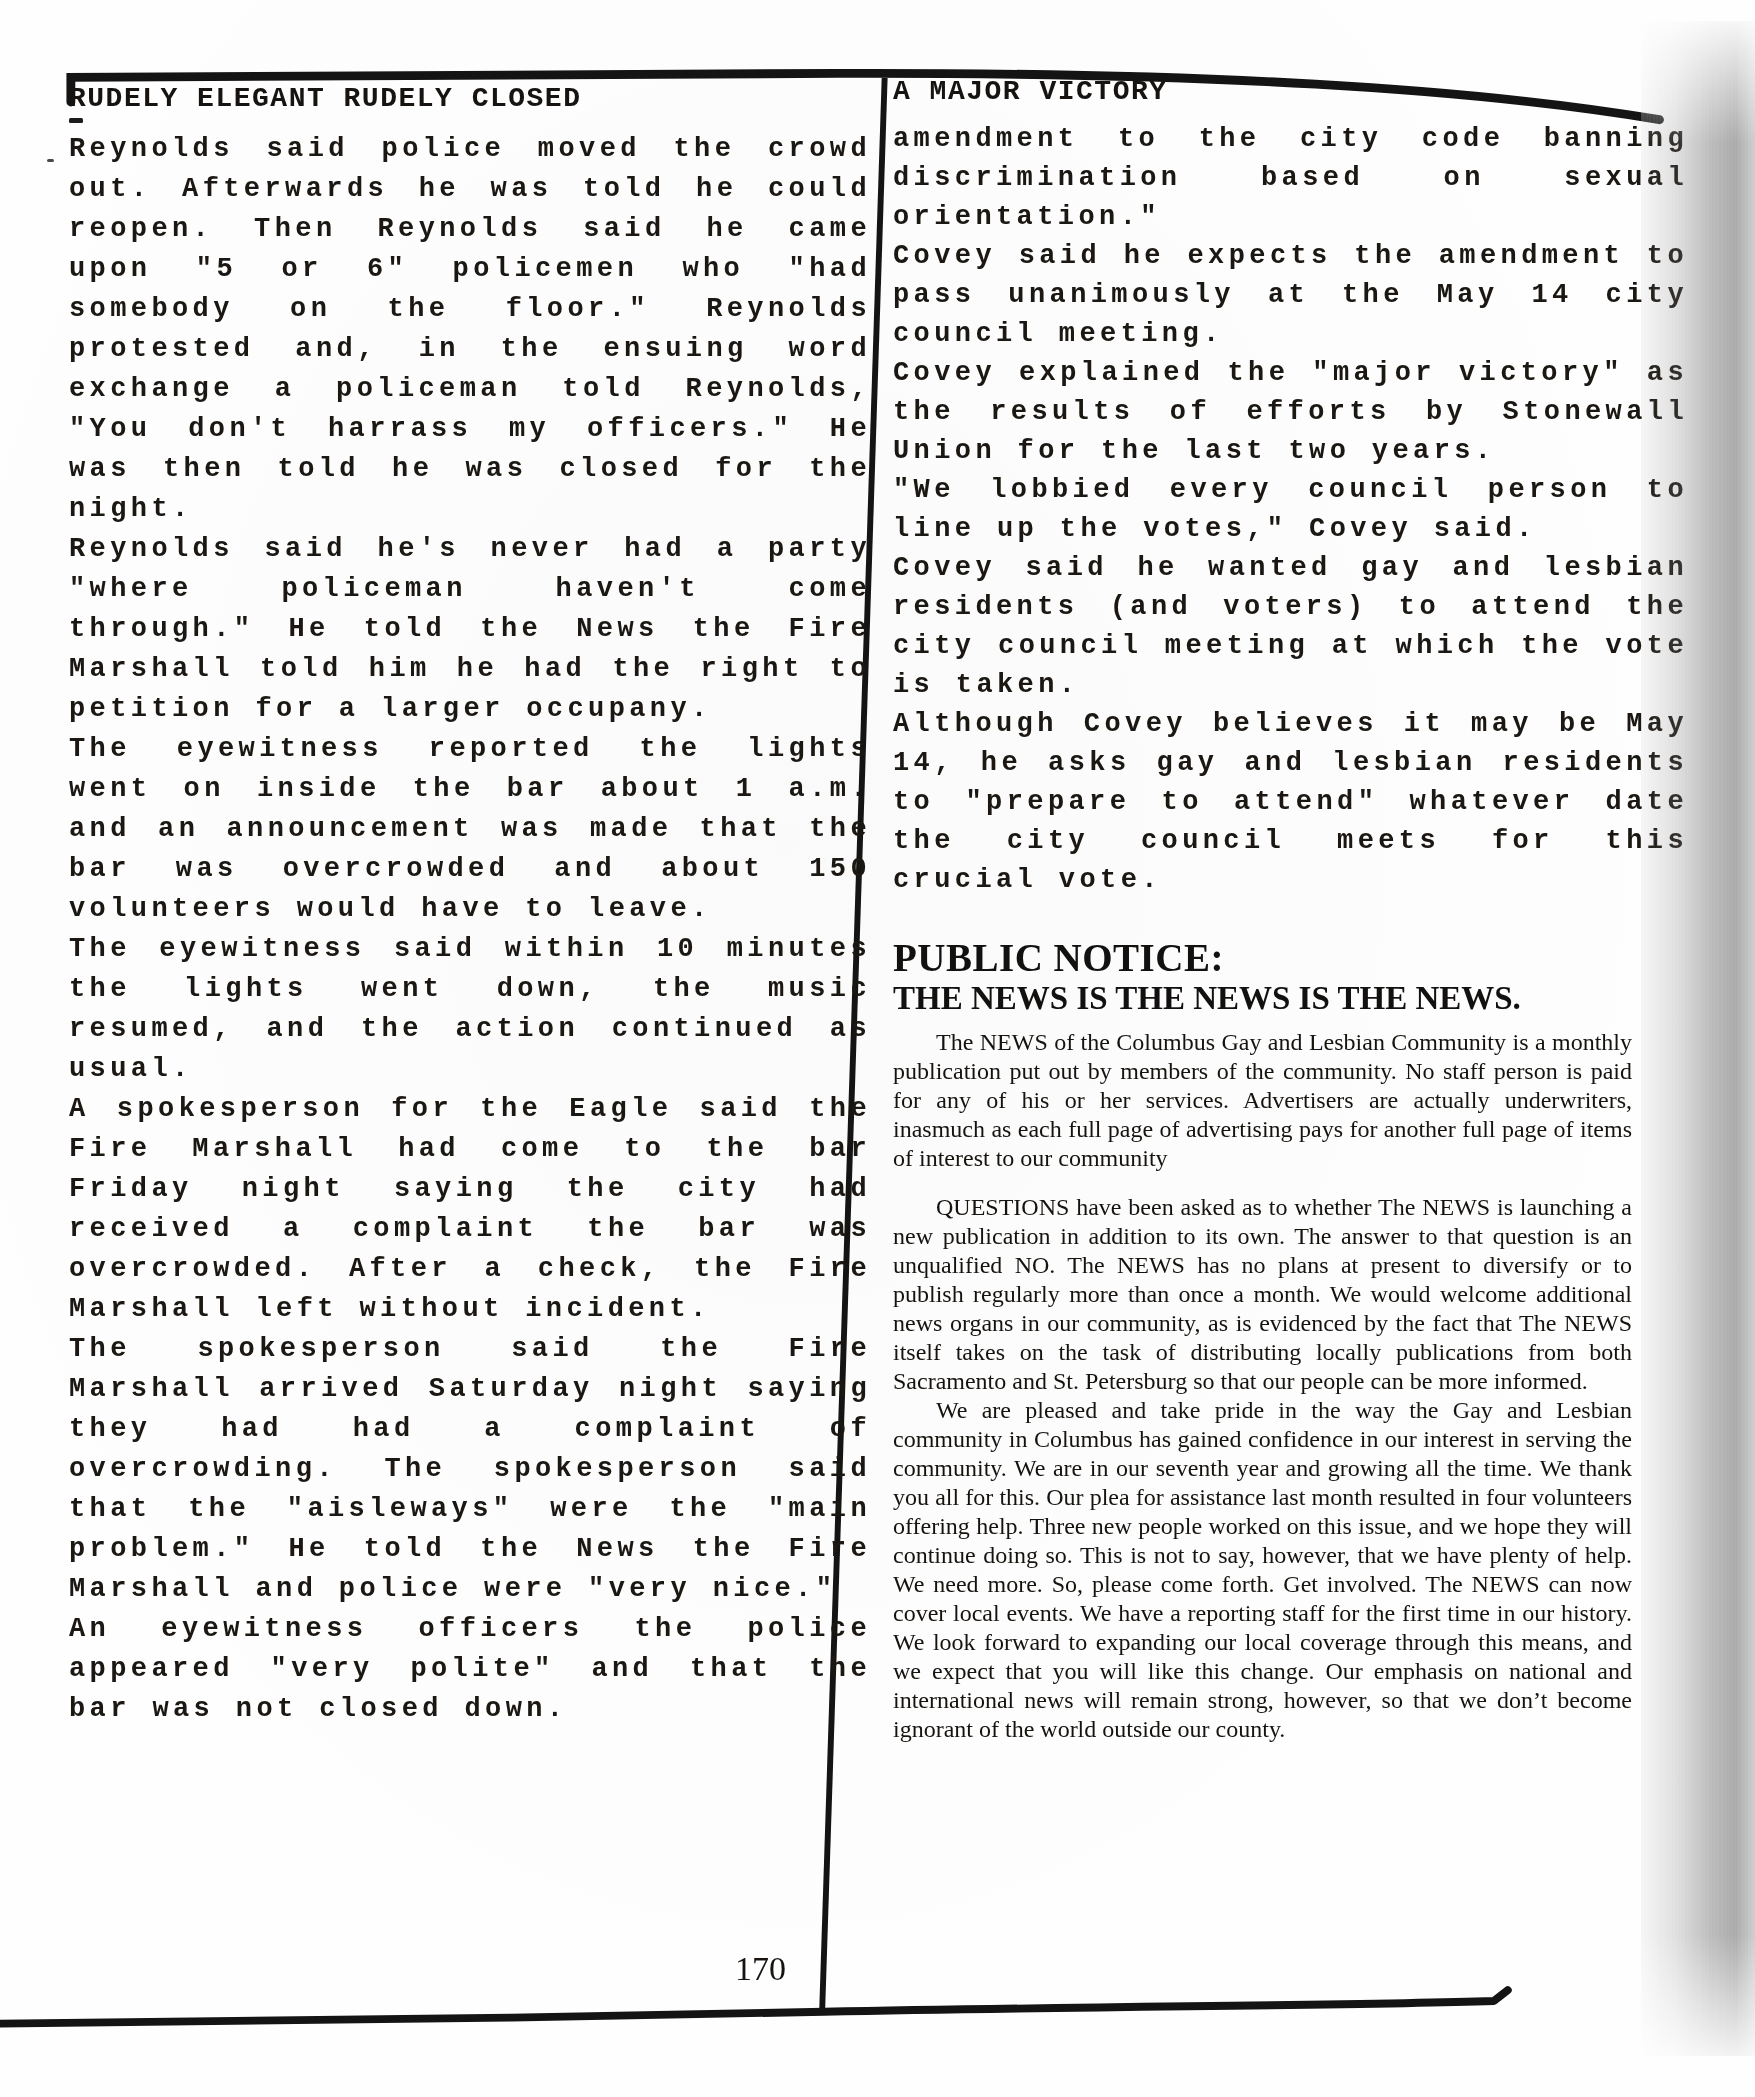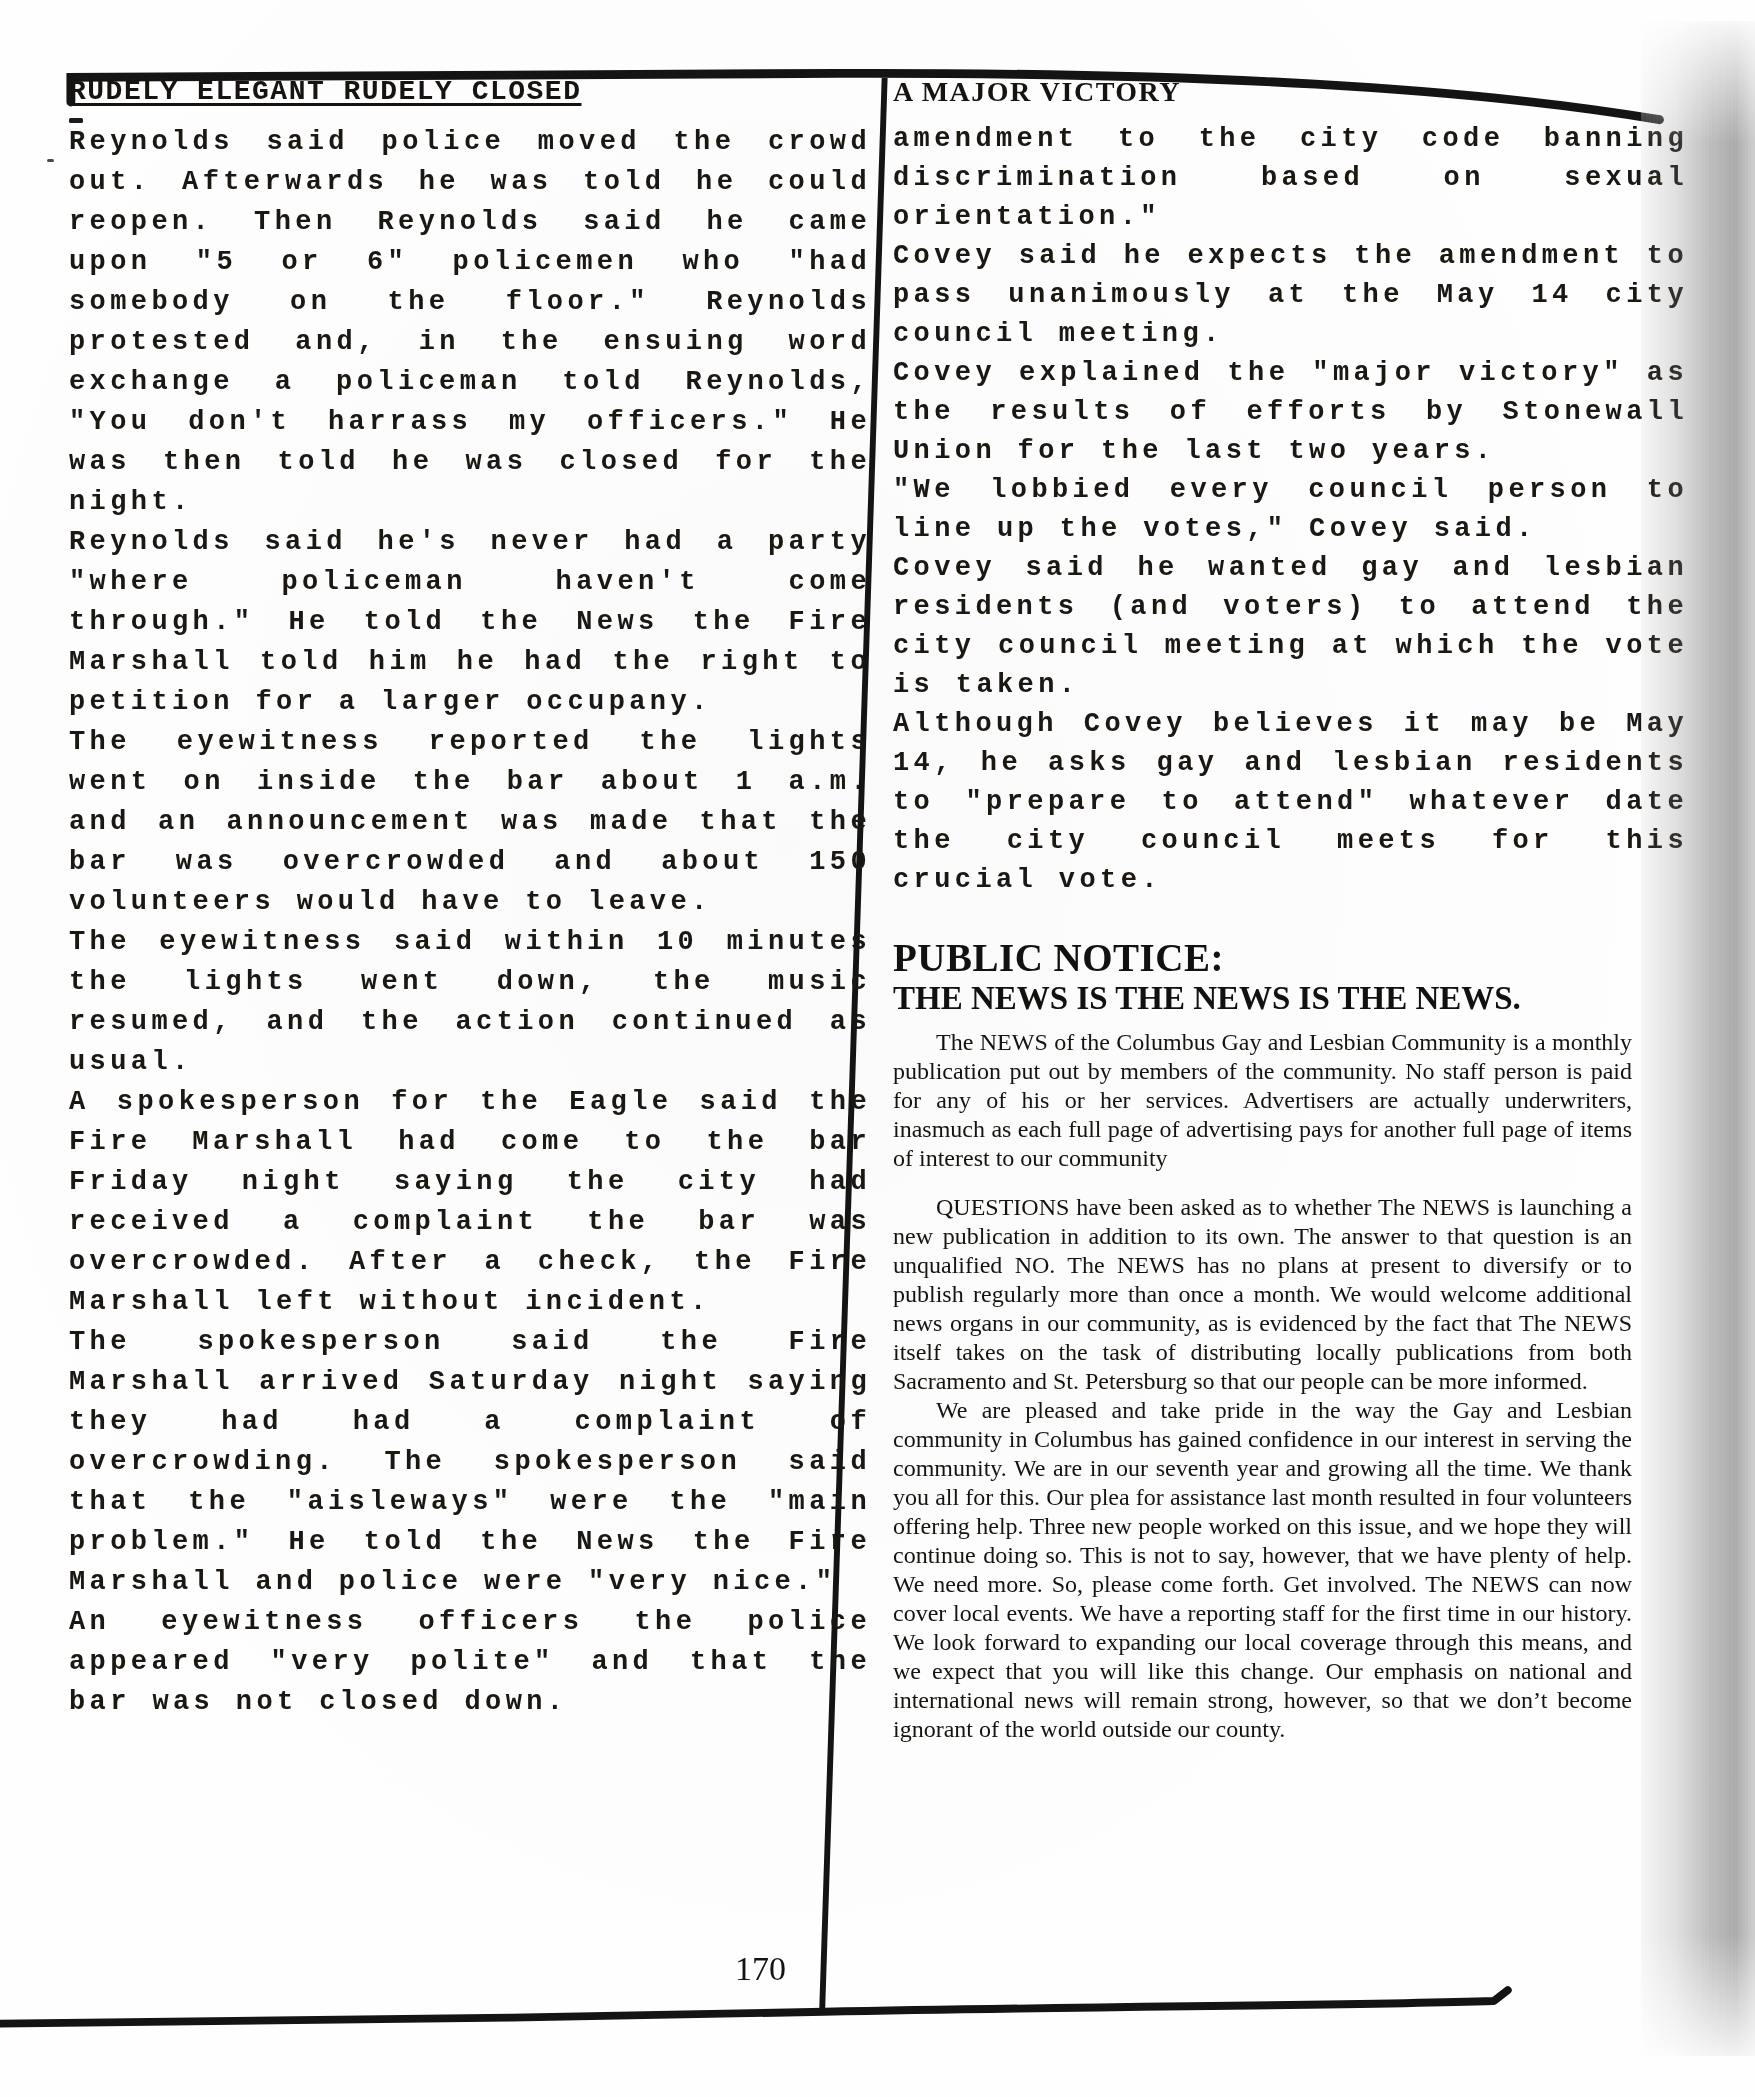--- a/index.html
+++ b/index.html
@@ -42,26 +42,26 @@
   .col-left  { left: 69px;  width: 802px; }
   .col-right { left: 893px; width: 795px; }
 
   .tw-head {
     font: 700 28px/34px "Liberation Mono", "DejaVu Sans Mono", monospace;
     letter-spacing: 1.5px;
     color: #161310;
     white-space: nowrap;
   }
   .tw-head.underlined {
-    text-decoration: underline;
     text-decoration-thickness: 2.5px;
     text-underline-offset: 4.4px;
+    margin-top: 7px;
   }
   .col-left .tw-head { margin-bottom: 13px; }
-  .col-right .tw-head { margin-bottom: 11px; font-family: Liberation Serif, serif; }
+  .col-right .tw-head { margin-bottom: 11px; }
 
   .tw {
     font: 700 27px/40px "Liberation Mono", "DejaVu Sans Mono", monospace;
     letter-spacing: 4.4px;
     word-spacing: 1px;
     text-align: justify;
     color: #1b1713;
   }
   .col-right .tw { line-height: 39px; }
 

